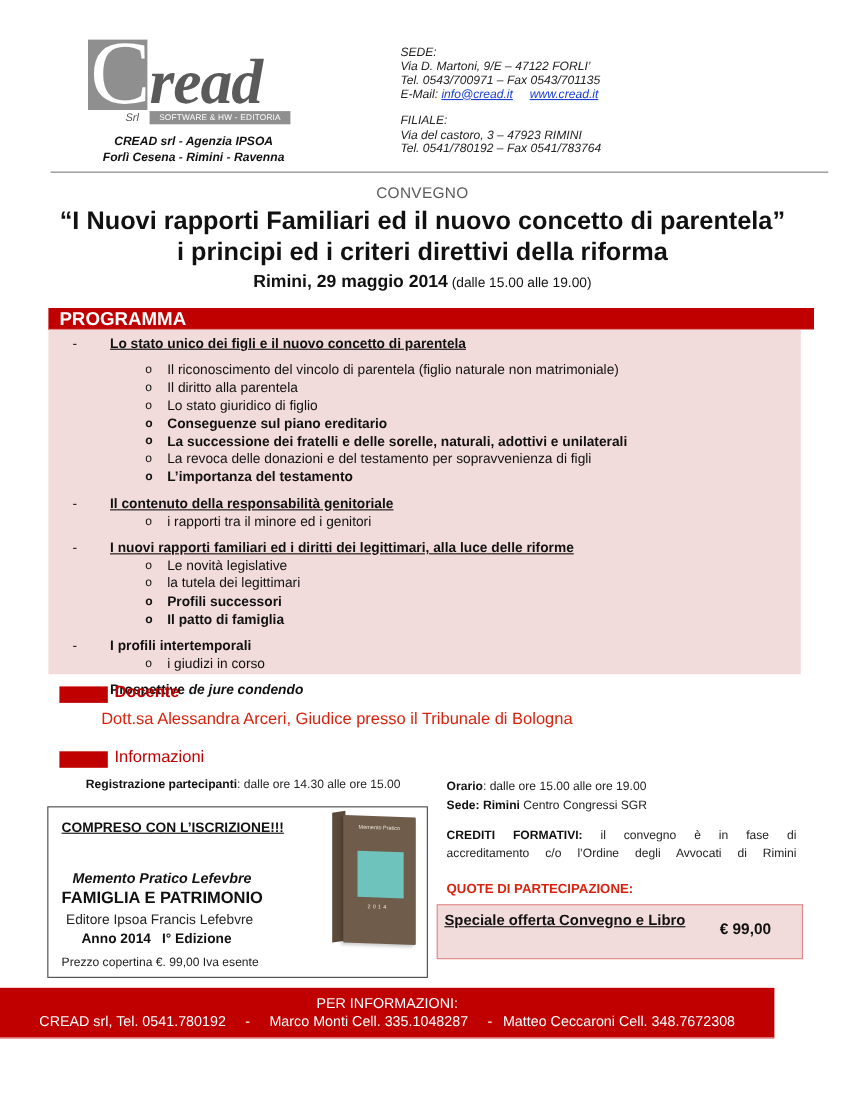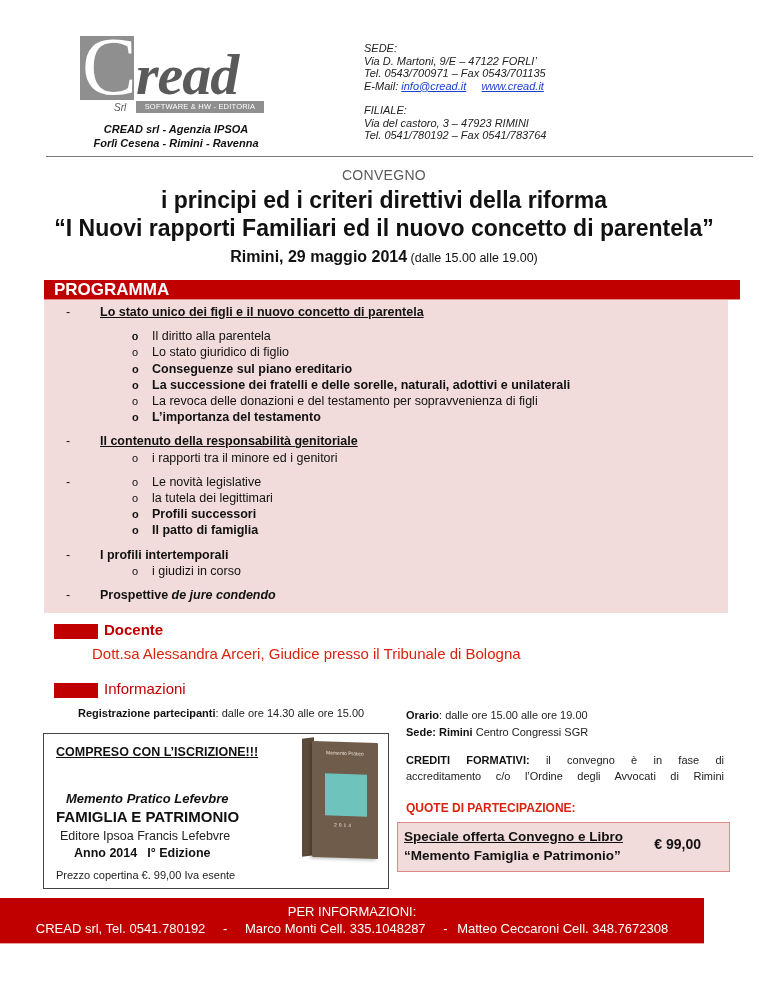--- a/index.html
+++ b/index.html
@@ -119,61 +119,62 @@
   <div class="gap"></div>
   <div>FILIALE:</div>
   <div>Via del castoro, 3   – 47923 RIMINI</div>
   <div>Tel. 0541/780192 – Fax 0541/783764</div>
 </div>
 
 <div class="abs header-rule"></div>
 
 <div class="abs convegno">CONVEGNO</div>
 <div class="abs title">
+  <div>“I Nuovi rapporti Familiari ed il nuovo concetto di parentela”</div>
   <div>i principi ed i criteri direttivi della riforma</div>
-  <div>“I Nuovi rapporti Familiari ed il nuovo concetto di parentela”</div>
 </div>
 <div class="abs date-line">
   <span class="main">Rimini, 29 maggio 2014</span><span class="sub"> (dalle 15.00 alle 19.00)</span>
 </div>
 
 <div class="abs prog-head">
   <span>PROGRAMMA</span>
 </div>
 
 <div class="abs prog-panel">
   <div class="prog-list">
 
     <div class="topic">
       <span class="dash">-</span>
       <span class="topic-title u">Lo stato unico dei figli e il nuovo concetto di parentela</span>
     </div>
     <div class="spacer-s"></div>
     <ul class="subs">
-      <li><span class="bullet">o</span></li>
+      <li><span class="bullet">o</span><span>Il riconoscimento del vincolo di parentela (figlio naturale non matrimoniale)</span></li>
       <li><span class="bullet">o</span><span>Il diritto alla parentela</span></li>
       <li><span class="bullet">o</span><span>Lo stato giuridico di figlio</span></li>
       <li class="b"><span class="bullet">o</span><span>Conseguenze sul piano ereditario</span></li>
       <li class="b"><span class="bullet">o</span><span>La successione dei fratelli e delle sorelle, naturali, adottivi e unilaterali</span></li>
       <li><span class="bullet">o</span><span>La revoca delle donazioni e del testamento per sopravvenienza di figli</span></li>
       <li class="b"><span class="bullet">o</span><span>L’importanza del testamento</span></li>
     </ul>
     <div class="spacer-m"></div>
 
     <div class="topic">
       <span class="dash">-</span>
       <span class="topic-title u">Il contenuto della responsabilità genitoriale</span>
     </div>
     <ul class="subs">
       <li><span class="bullet">o</span><span>i rapporti tra il minore ed i genitori</span></li>
     </ul>
     <div class="spacer-m"></div>
 
     <div class="topic">
       <span class="dash">-</span>
+      <span class="topic-title u">I nuovi rapporti familiari ed i diritti dei legittimari, alla luce delle riforme</span>
     </div>
     <ul class="subs">
       <li><span class="bullet">o</span><span>Le novità legislative</span></li>
       <li><span class="bullet">o</span><span>la tutela dei legittimari</span></li>
       <li class="b"><span class="bullet">o</span><span>Profili successori</span></li>
       <li class="b"><span class="bullet">o</span><span>Il patto di famiglia</span></li>
     </ul>
     <div class="spacer-m"></div>
 
     <div class="topic">
@@ -211,21 +212,20 @@
 <div class="abs crediti">
   <div><b>CREDITI FORMATIVI:</b><span> il convegno è in fase di</span></div>
   <div class="l2">accreditamento c/o l’Ordine degli Avvocati di Rimini</div>
 </div>
 
 <div class="abs quote">QUOTE DI PARTECIPAZIONE:</div>
 
 <div class="abs price-box">
   <div class="price-text">
     <div class="u">Speciale offerta Convegno e Libro</div>
-    <div>“Memento Famiglia e Patrimonio”</div>
   </div>
   <div class="price-val">€ 99,00</div>
 </div>
 
 <div class="abs book-box">
   <div class="bk-included">COMPRESO CON L’ISCRIZIONE!!!</div>
   <div class="bk-series">Memento Pratico Lefevbre</div>
   <div class="bk-title">FAMIGLIA E PATRIMONIO</div>
   <div class="bk-publisher">Editore Ipsoa Francis Lefebvre</div>
   <div class="bk-edition">

